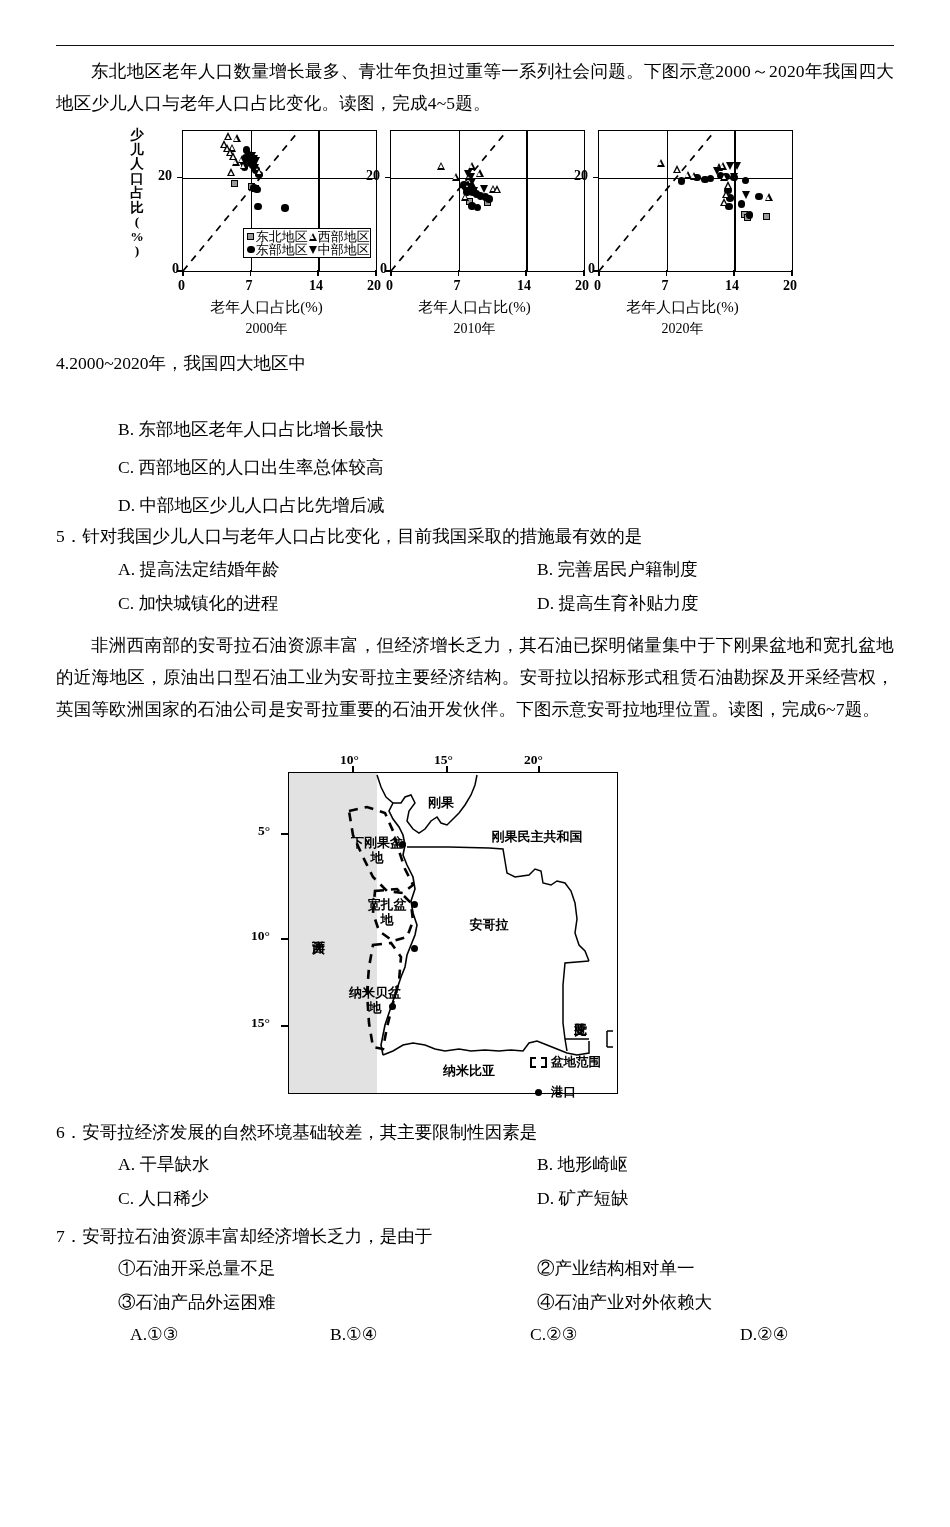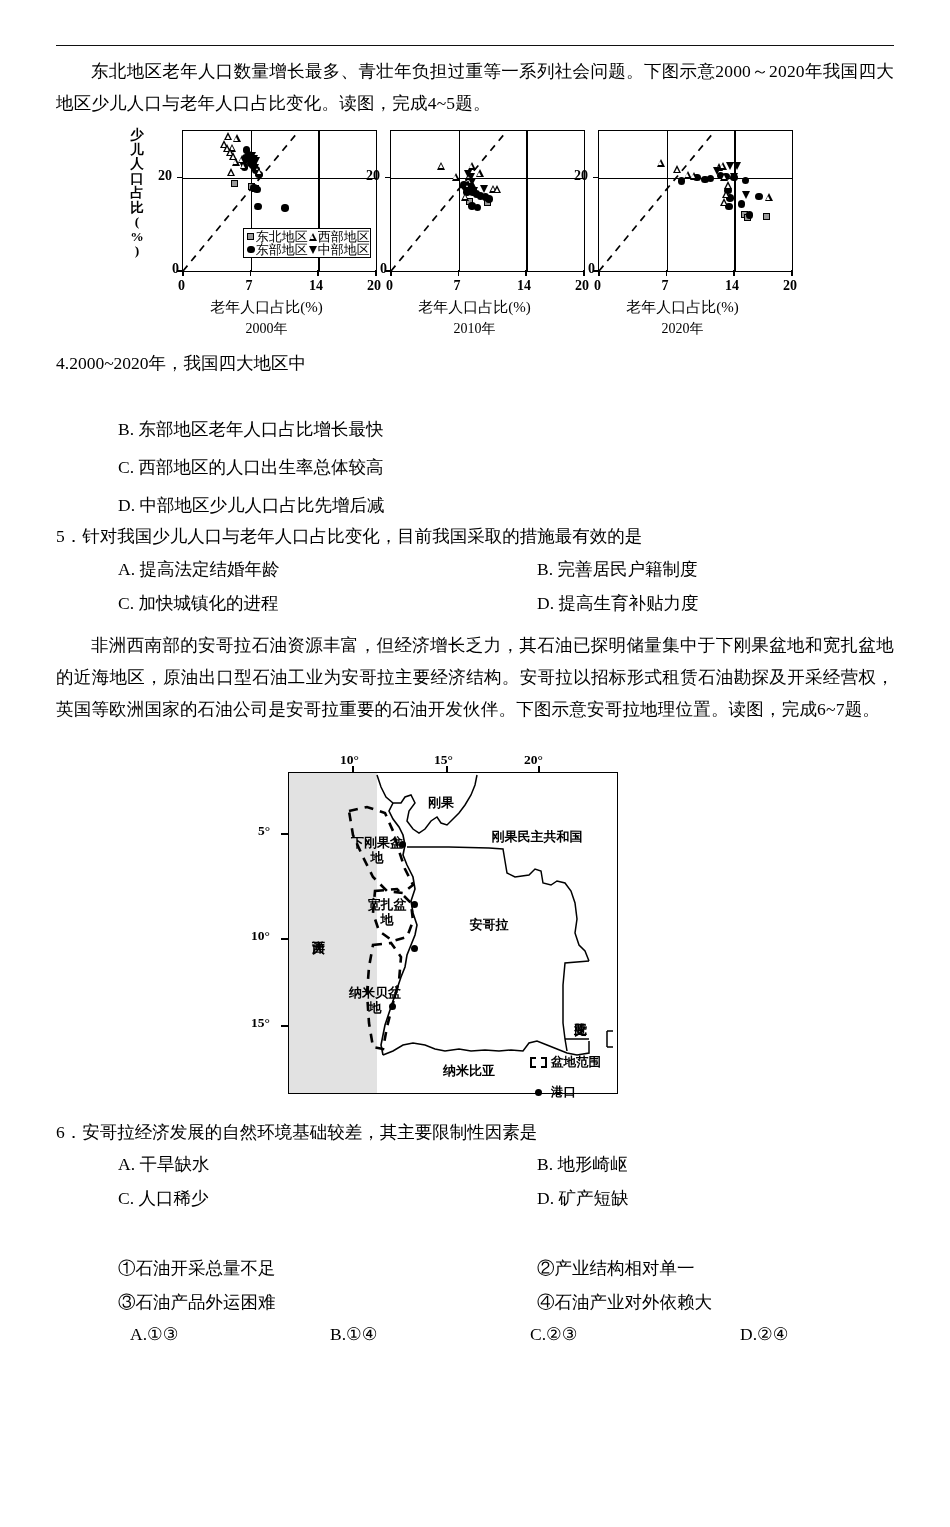--- a/index.html
+++ b/index.html
@@ -444,20 +444,21 @@
   <div class="tickmark" style="left:281px;top:833px;width:7px;height:1.6px;"></div>
   <div class="tickmark" style="left:281px;top:938px;width:7px;height:1.6px;"></div>
   <div class="tickmark" style="left:281px;top:1025px;width:7px;height:1.6px;"></div>
 
   <div class="qline" style="position:absolute;left:56px;top:1117px;">6．安哥拉经济发展的自然环境基础较差，其主要限制性因素是</div>
   <div class="opt" style="position:absolute;left:118px;top:1152px;">A. 干旱缺水</div>
   <div class="opt" style="position:absolute;left:537px;top:1152px;">B. 地形崎岖</div>
   <div class="opt" style="position:absolute;left:118px;top:1186px;">C. 人口稀少</div>
   <div class="opt" style="position:absolute;left:537px;top:1186px;">D. 矿产短缺</div>
 
+  <div class="qline" style="position:absolute;left:56px;top:1221px;">7．安哥拉石油资源丰富却经济增长乏力，是由于</div>
   <div class="opt" style="position:absolute;left:118px;top:1256px;">①石油开采总量不足</div>
   <div class="opt" style="position:absolute;left:537px;top:1256px;">②产业结构相对单一</div>
   <div class="opt" style="position:absolute;left:118px;top:1290px;">③石油产品外运困难</div>
   <div class="opt" style="position:absolute;left:537px;top:1290px;">④石油产业对外依赖大</div>
 
   <div class="opt" style="position:absolute;left:130px;top:1324px;">A.①③</div>
   <div class="opt" style="position:absolute;left:330px;top:1324px;">B.①④</div>
   <div class="opt" style="position:absolute;left:530px;top:1324px;">C.②③</div>
   <div class="opt" style="position:absolute;left:740px;top:1324px;">D.②④</div>
 

